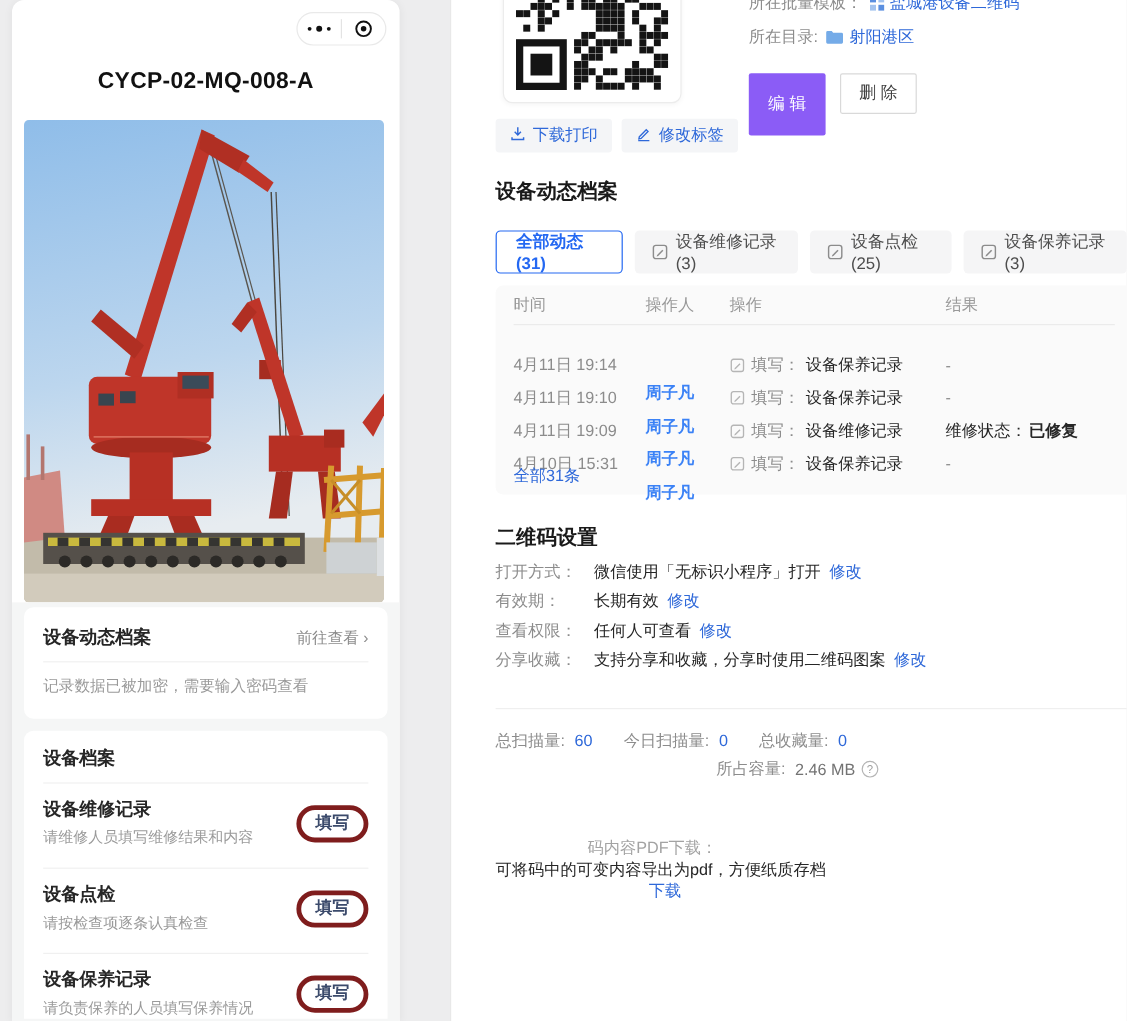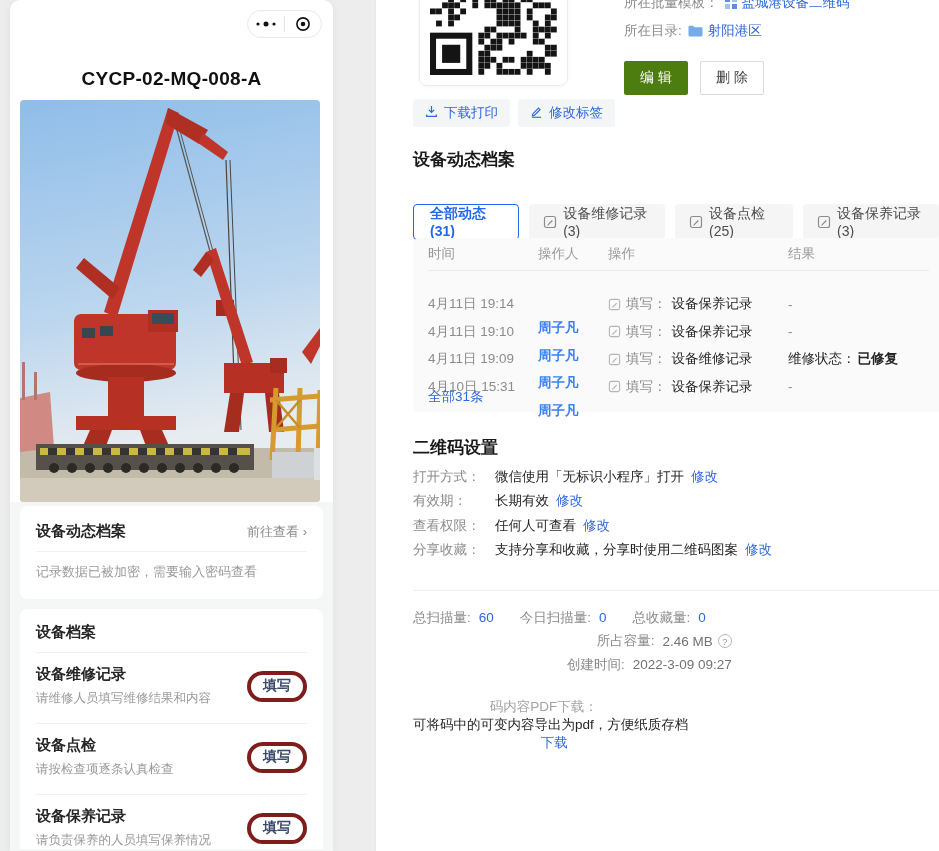--- a/index.html
+++ b/index.html
@@ -15,21 +15,21 @@
     box-shadow:0 1px 8px rgba(0,0,0,0.06);
   }
   .capsule {
     position:absolute; top:10px; right:11px; width:75px; height:28px;
     background:#fff; border:1px solid #e9e9e9; border-radius:14px;
     display:flex; align-items:center; justify-content:space-around;
   }
   .capsule .cap-div { width:1px; height:16px; background:#e3e3e3; }
   .cap-btn { display:flex; align-items:center; justify-content:center; flex:1; height:100%; cursor:pointer; }
   .phone-title {
-    position:absolute; top:68px; left:0; width:100%; text-align:center;
+    position:absolute; top:57px; left:0; width:100%; text-align:center;
     font-size:19px; font-weight:700; color:#111; letter-spacing:.3px;
   }
   .photo {
     position:absolute; left:10px; top:100px; width:300px; height:402px;
     border-radius:4px; overflow:hidden;
   }
   .phone-bottom {
     position:absolute; left:0; top:502px; width:100%; height:349px;
     background:#f5f6f6; padding:4px 10px 0;
   }
@@ -60,35 +60,35 @@
     background:#fff; border:1px solid #ececec; border-radius:8px; padding:10px;
     box-shadow:0 1px 4px rgba(0,0,0,0.04);
   }
   .info-col { position:absolute; left:248px; top:-7px; }
   .info-row { display:flex; align-items:center; height:20px; margin-bottom:8px; font-size:13.5px; }
   .info-label { color:#8c8c8c; margin-right:6px; white-space:nowrap; }
   .blue-link { color:#2e68d9; text-decoration:none; cursor:pointer; }
   .info-row .icn { margin-right:5px; display:flex; }
   .btn-row { display:flex; margin-top:20px; }
   .btn-primary {
-    width:64px; height:34px; background:#4d7c0f; color:#fff; font-size:14px;
+    width:64px; height:52px; background:#8b5cf6; color:#fff; font-size:14px;
     border:none; border-radius:2px; cursor:pointer; display:flex; align-items:center; justify-content:center;
   }
   .btn-default {
     width:64px; height:34px; background:#fff; color:#404040; font-size:14px;
     border:1px solid #d9d9d9; border-radius:2px; cursor:pointer; margin-left:12px;
     display:flex; align-items:center; justify-content:center;
   }
   .chip-row { position:absolute; left:37px; top:99px; display:flex; gap:8px; }
   .chip {
     height:28px; padding:0 12px; background:#f4f5f7; border-radius:3px;
     color:#2e68d9; font-size:13.5px; display:flex; align-items:center; gap:6px; cursor:pointer;
   }
   .sec-title { position:absolute; left:37px; font-size:17px; font-weight:700; color:#1a1a1a; }
-  .tabs { position:absolute; left:37px; top:204px; display:flex; gap:10px; }
+  .tabs { position:absolute; left:37px; top:192px; display:flex; gap:10px; }
   .tab {
     height:36px; padding:0 14px; border-radius:4px; background:#f5f5f6;
     color:#4d4d4d; font-size:14px; display:flex; align-items:center; gap:6px; cursor:pointer;
   }
   .tab.active { background:#fff; border:1px solid #2468f2; color:#2468f2; font-weight:700; padding:0 16px; }
   .tab .icn { color:#8c8c8c; display:flex; }
   .log-table {
     position:absolute; left:37px; right:0; top:238px;
     background:#fafafa; border-radius:6px 0 0 6px; padding:0 10px 6px 15px;
   }
@@ -623,24 +623,20 @@
       <span class="stat-label">今日扫描量:</span>
       <span class="stat-num">0</span>
       <span class="stat-label">总收藏量:</span>
       <span class="stat-num">0</span>
     </div>
     <div class="stat-row">
       <span class="stat-label">所占容量:</span>
       <span class="stat-val">2.46 MB</span>
       <span class="q-icon">?</span>
     </div>
-    <div class="stat-row">
-      <span class="stat-label">创建时间:</span>
-      <span class="stat-val">2022-3-09 09:27</span>
-    </div>
   </div>
 
   <div class="pdf-row">
     <span class="pdf-label">码内容PDF下载：</span>
     <span class="pdf-desc">可将码中的可变内容导出为pdf，方便纸质存档</span>
     <span class="blue-link">下载</span>
   </div>
 
 </div>
 

